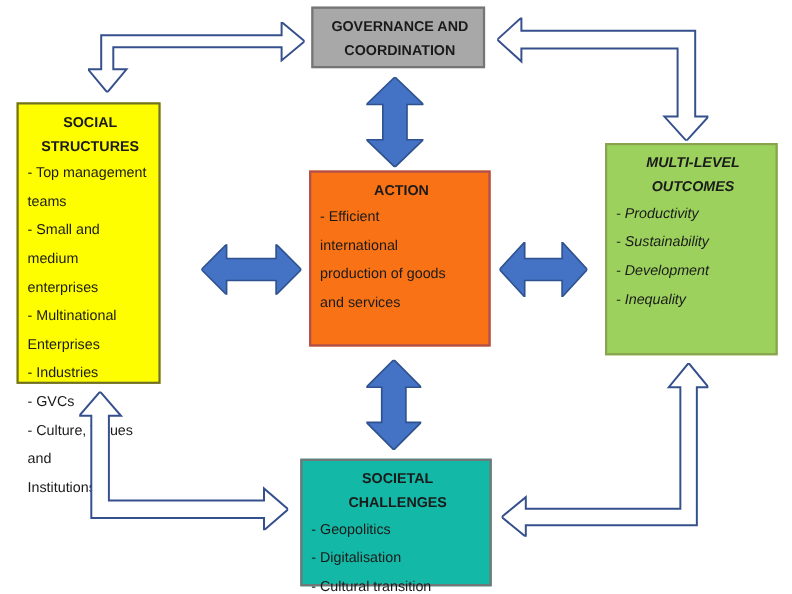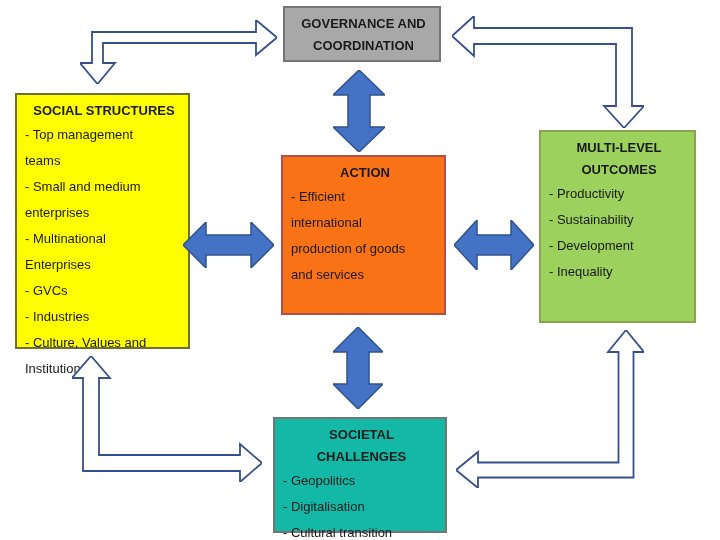--- a/index.html
+++ b/index.html
@@ -24,23 +24,23 @@
     line-height: 22px;
     text-align: center;
     white-space: pre-line;
   }
   .item {
     font-size: 13px;
     line-height: 26px;
     white-space: pre-line;
   }
   #box-governance   { left:283px; top:6px;   width:158px; height:56px;  }
-  #box-social       { left:15px;  top:93px;  width:175px; height:256px; }
+  #box-social       { left:15px;  top:93px;  width:131px; height:256px; }
   #box-action       { left:281px; top:155px; width:165px; height:160px; }
-  #box-outcomes     { left:539px; top:130px; width:157px; height:193px; }
+  #box-outcomes     { left:550px; top:130px; width:157px; height:193px;font-style:italic; }
   #box-challenges   { left:273px; top:417px; width:174px; height:116px; }
   .arrow { position:absolute; display:block; }
   #arrow-tl { left:80px;  top:20px;  }
   #arrow-tr { left:452px; top:16px;  }
   #arrow-bl { left:72px;  top:356px; }
   #arrow-br { left:456px; top:330px; }
   #arrow-v1 { left:333px; top:70px;  }
   #arrow-h1 { left:183px; top:222px; }
   #arrow-h2 { left:454px; top:220px; }
   #arrow-v2 { left:333px; top:327px; }
@@ -58,22 +58,22 @@
 
   <div class="box" id="box-social" style="background: rgb(254, 254, 0); border-color: rgb(112, 112, 45);">
     <div class="box-title">SOCIAL STRUCTURES</div>
     <div class="box-items">
         <div class="item">- Top management
 teams</div>
         <div class="item">- Small and medium
 enterprises</div>
         <div class="item">- Multinational
 Enterprises</div>
+        <div class="item">- Industries</div>
         <div class="item">- GVCs</div>
-        <div class="item">- Industries</div>
         <div class="item">- Culture, Values and
 Institutions</div>
       </div>
   </div>
 
   <div class="box" id="box-action" style="background: #f97316; border-color: rgb(176, 79, 76);">
     <div class="box-title">ACTION</div>
     <div class="box-items">
         <div class="item">- Efficient
 international

